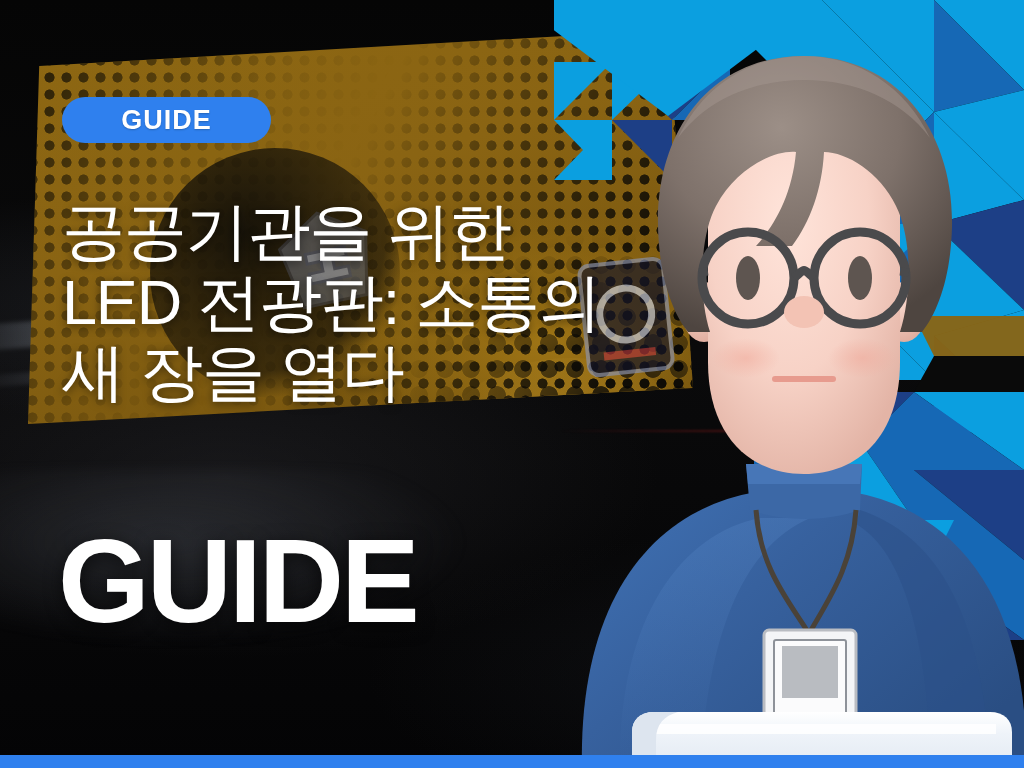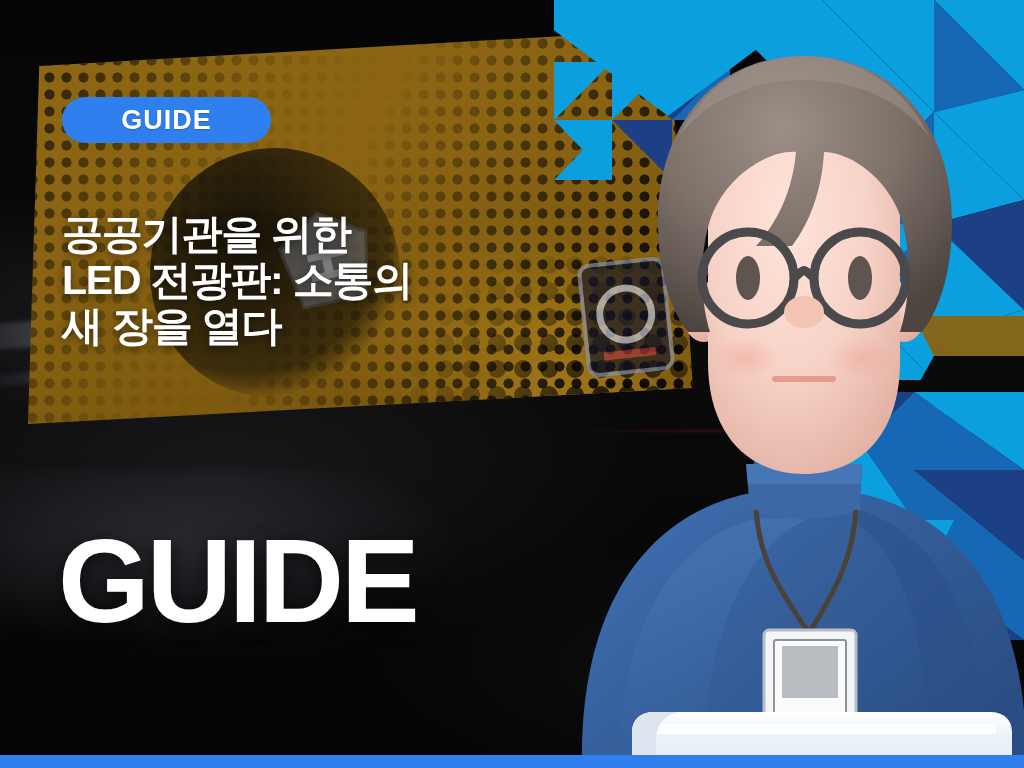--- a/index.html
+++ b/index.html
@@ -111,25 +111,25 @@
     letter-spacing:.5px;
   }
   .badge-text {
     font-size:27px; font-weight:bold; color:#ffffff;
     letter-spacing:1px; line-height:1;
     text-shadow:0 1px 2px rgba(0,0,0,.22);
   }
 
   
   .headline {
-    position:absolute; left:62px; top:212px;
+    position:absolute; left:62px; top:196px;
     width:680px;
     color:#ffffff;
-    font-size:41px;
-    font-weight:bold;
+    font-size:63px;
+    font-weight:normal;
     line-height:1.12;
     letter-spacing:-1.2px;
     text-shadow:0 2px 10px rgba(0,0,0,.55);
     white-space:pre-line;
   }
 
   
   .wordmark {
     position:absolute; left:58px; top:522px;
     color:#ffffff;

